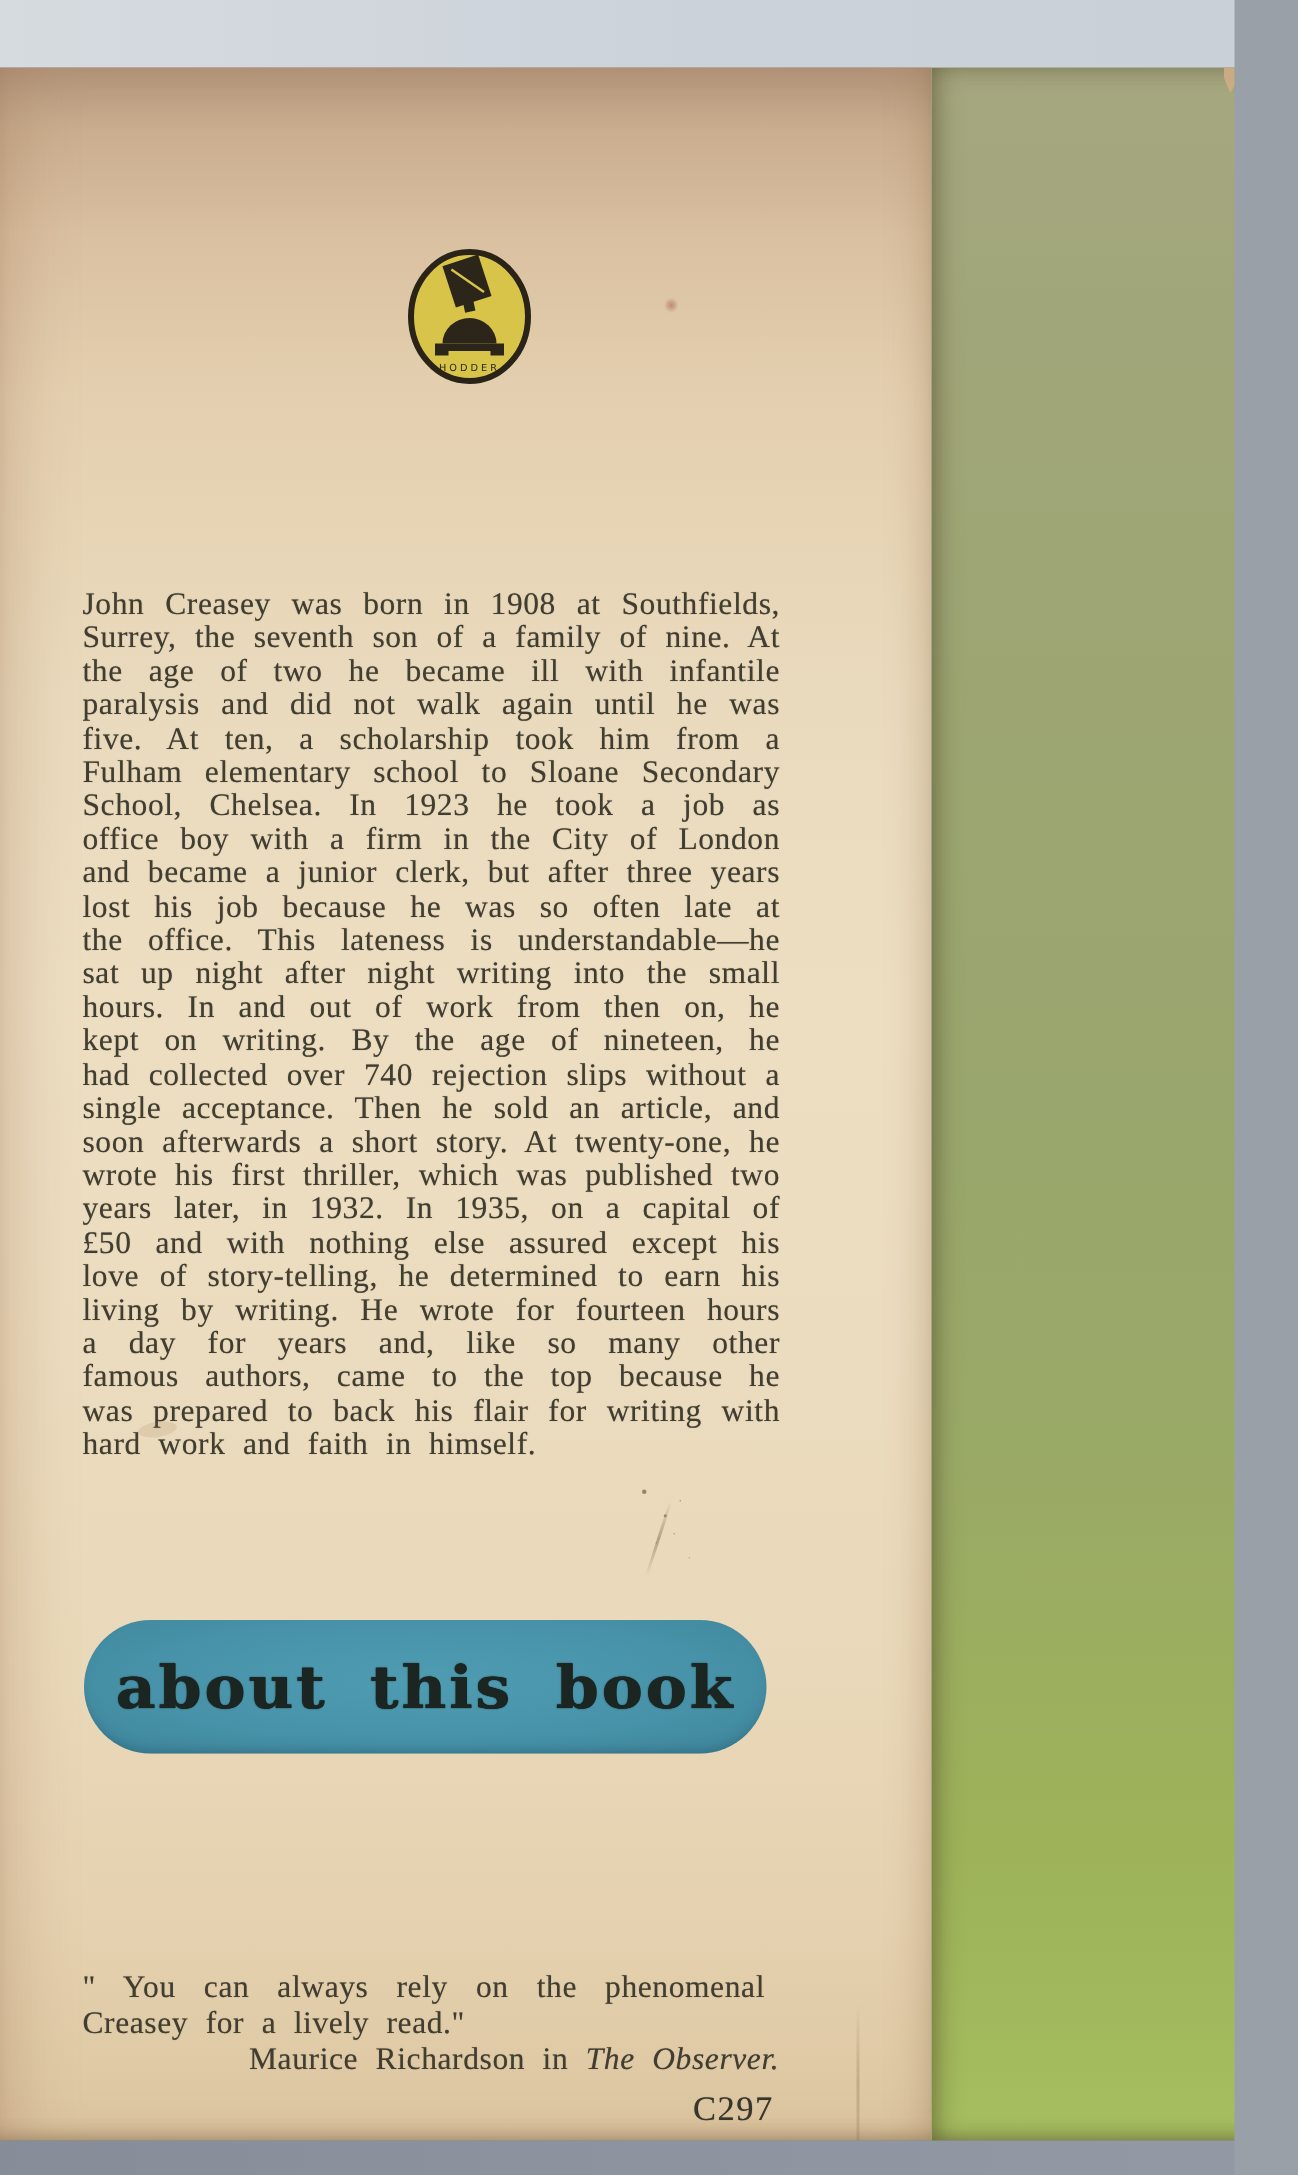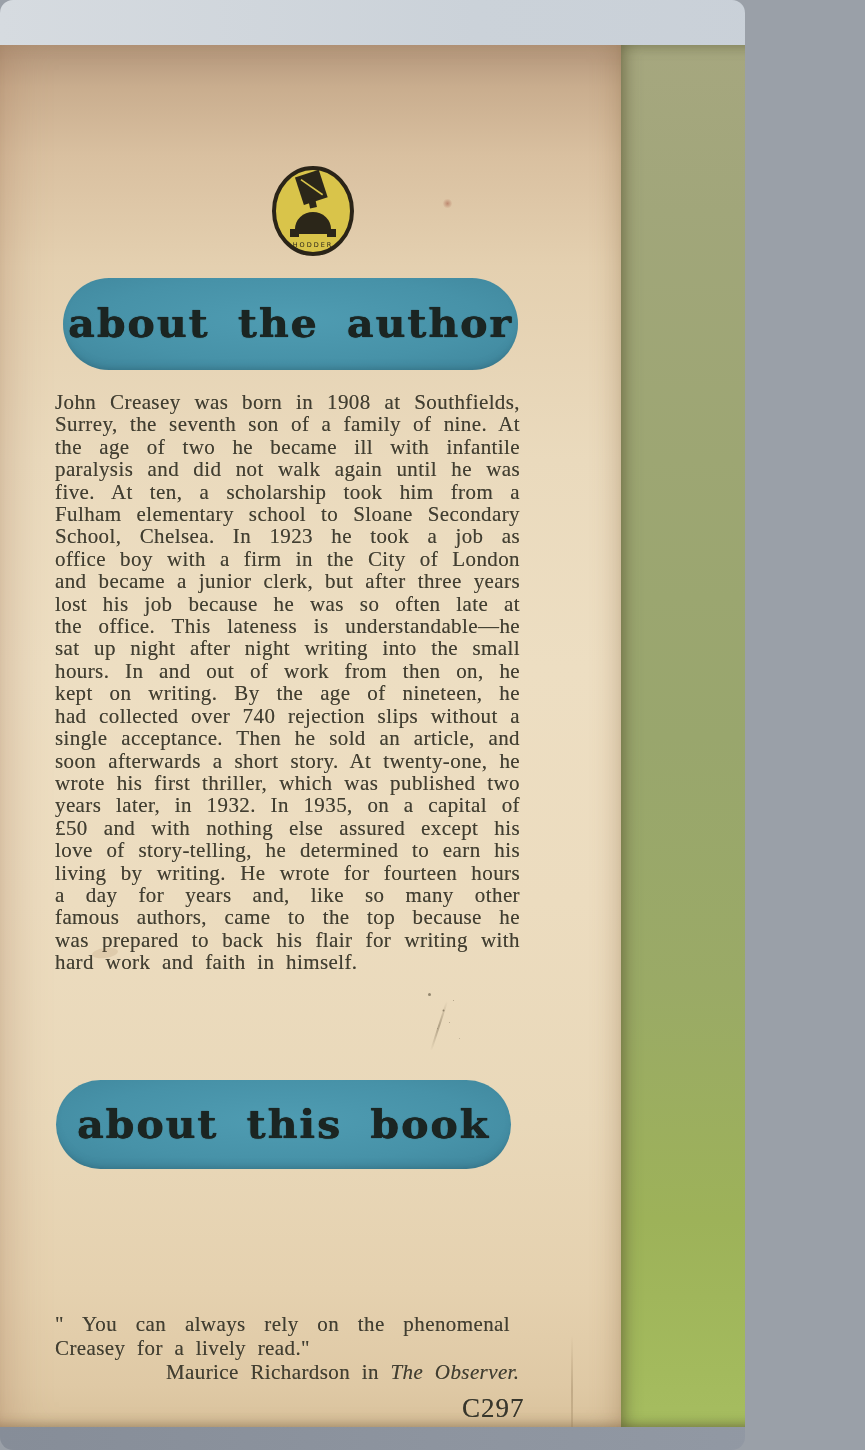--- a/index.html
+++ b/index.html
@@ -1,19 +1,18 @@
 <!DOCTYPE html>
 <html><head>
 <meta charset="utf-8">
 <style>
   html,body{margin:0;padding:0;background:#9aa0a8;}
   .stage{
-    position:relative;width:745px;height:1450px;overflow:hidden;
+    position:relative;width:823px;height:1450px;overflow:hidden;
     font-family:"Liberation Serif",serif;
-    border-radius:13px;
   }
   
   .strip-top{
     position:absolute;left:0;top:0;width:865px;height:45px;
     background:linear-gradient(90deg,#d6dbe0 0%,#cbd2d9 55%,#c9d0d8 100%);
   }
   .strip-bottom{
     position:absolute;left:0;top:1427px;width:865px;height:23px;
     background:linear-gradient(90deg,#868d98 0%,#8d949f 50%,#939aa5 100%);
   }
@@ -72,21 +71,21 @@
     letter-spacing:.4px;word-spacing:6px;
     text-shadow:0 0 .6px rgba(65,62,49,.55);
   }
   .para-author{left:55px;top:346px;width:465px;font-size:21px;line-height:22.4px;}
   .para-book{left:55px;top:1146px;width:462px;font-size:21px;line-height:23.5px;}
   .para-quote{left:55px;top:1268px;width:455px;font-size:21px;line-height:23.5px;}
   .para-attrib{left:70px;top:1316px;width:462px;font-size:21px;line-height:23.5px;
     text-align:left;padding-left:96px;box-sizing:border-box;}
   .smallcaps{font-size:17.5px;letter-spacing:1.4px;}
   .catalog{
-    position:absolute;left:462px;top:1348px;font-size:27px;color:#37362c;
+    position:absolute;left:462px;top:1348px;font-size:23px;color:#37362c;
     letter-spacing:1px;text-shadow:0 0 .6px rgba(55,54,44,.6);
   }
   
   .stain-dot{position:absolute;left:443px;top:153px;width:9px;height:11px;border-radius:50%;
     background:radial-gradient(circle,rgba(150,62,45,.45) 0%,rgba(150,62,45,0) 70%);}
   .speckles{position:absolute;left:428px;top:948px;width:3px;height:3px;border-radius:50%;
     background:rgba(75,65,45,.55);
     box-shadow:14px 16px 0 -0.5px rgba(75,65,45,.5), 24px 6px 0 -1px rgba(75,65,45,.45),
       20px 28px 0 -1px rgba(75,65,45,.4), 8px 34px 0 -1px rgba(75,65,45,.35),
       30px 44px 0 -1px rgba(75,65,45,.3);}
@@ -114,23 +113,20 @@
       </g>
       <line x1="33" y1="12" x2="49" y2="33" stroke="#d9c44a" stroke-width="1.6" transform="rotate(-18 40 23)"></line>
       <rect x="38" y="34" width="7" height="9" fill="#2b2619" transform="rotate(-12 41 38)"></rect>
       <path d="M24 64 A18 17 0 0 1 60 64 Z" fill="#2b2619"></path>
       <rect x="19" y="64" width="46" height="5" fill="#2b2619"></rect>
       <rect x="19" y="69" width="9" height="3" fill="#2b2619"></rect>
       <rect x="56" y="69" width="9" height="3" fill="#2b2619"></rect>
       <text x="42" y="82" text-anchor="middle" font-family="DejaVu Sans, sans-serif" font-size="6.5" letter-spacing="2" fill="#2b2619">HODDER</text>
     </svg>
 
-    <div class="banner banner-1">
-      <span>about the author</span>
-    </div>
 
     <p class="bodytext para-author">John Creasey was born in 1908 at Southfields, Surrey, the seventh son of a family of nine. At the age of two he became ill with infantile paralysis and did not walk again until he was five. At ten, a scholarship took him from a Fulham elementary school to Sloane Secondary School, Chelsea. In 1923 he took a job as office boy with a firm in the City of London and became a junior clerk, but after three years lost his job because he was so often late at the office. This lateness is understandable—he sat up night after night writing into the small hours. In and out of work from then on, he kept on writing. By the age of nineteen, he had collected over 740 rejection slips without a single acceptance. Then he sold an article, and soon afterwards a short story. At twenty-one, he wrote his first thriller, which was published two years later, in 1932. In 1935, on a capital of £50 and with nothing else assured except his love of story-telling, he determined to earn his living by writing. He wrote for fourteen hours a day for years and, like so many other famous authors, came to the top because he was prepared to back his flair for writing with hard work and faith in himself.</p>
 
     <div class="banner banner-2">
       <span>about this book</span>
     </div>
 
 
     <p class="bodytext para-quote">" You can always rely on the phenomenal Creasey for a lively read."</p>
 

